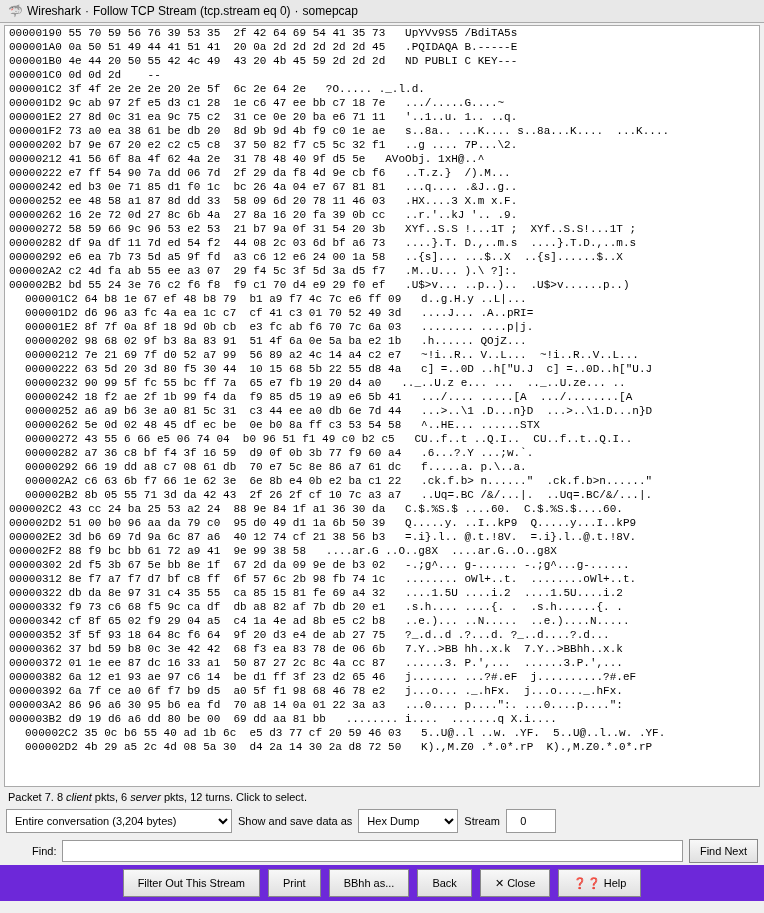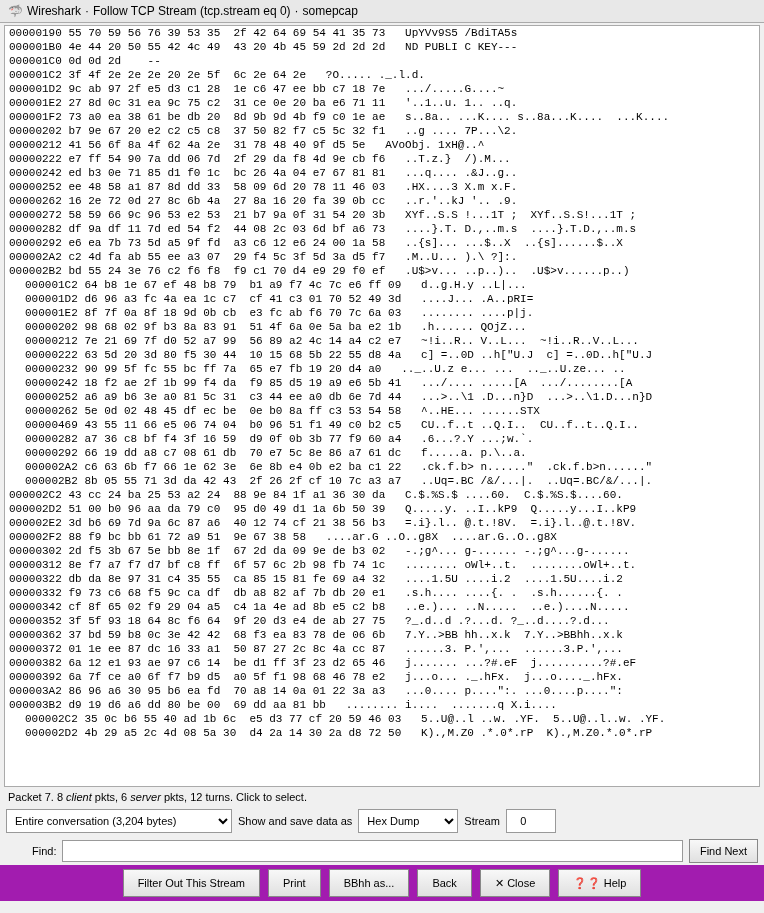--- a/index.html
+++ b/index.html
@@ -147,21 +147,21 @@
       white-space: nowrap;
     }
 
     
     #controls-row3 {
       display: flex;
       align-items: center;
       justify-content: center;
       padding: 4px 6px;
       gap: 8px;
-      background: #a21caf;
+      background: #6d28d9;
     }
 
     .action-btn {
       height: 28px;
       padding: 0 14px;
       font-size: 11px;
       font-family: Arial, sans-serif;
       border: 1px solid #888;
       background: linear-gradient(to bottom, #f8f8f8, #e0e0e0);
       cursor: pointer;
@@ -181,20 +181,21 @@
   <span class="shark-icon">🦈</span>
   <span>Wireshark</span>
   <span>·</span>
   <span>Follow TCP Stream (tcp.stream eq 0)</span>
   <span>·</span>
   <span>somepcap</span>
 </div>
 
 <div id="content-area">
 <div class="hex-line">00000190 55 70 59 56 76 39 53 35  2f 42 64 69 54 41 35 73   UpYVv9S5 /BdiTA5s</div>
+    <div class="hex-line">000001A0 0a 50 51 49 44 41 51 41  20 0a 2d 2d 2d 2d 2d 45   .PQIDAQA B.-----E</div>
     <div class="hex-line">000001B0 4e 44 20 50 55 42 4c 49  43 20 4b 45 59 2d 2d 2d   ND PUBLI C KEY---</div>
     <div class="hex-line">000001C0 0d 0d 2d    --</div>
     <div class="hex-line">000001C2 3f 4f 2e 2e 2e 20 2e 5f  6c 2e 64 2e   ?O..... ._.l.d.</div>
     <div class="hex-line">000001D2 9c ab 97 2f e5 d3 c1 28  1e c6 47 ee bb c7 18 7e   .../.....G....~</div>
     <div class="hex-line">000001E2 27 8d 0c 31 ea 9c 75 c2  31 ce 0e 20 ba e6 71 11   '..1..u. 1.. ..q.</div>
     <div class="hex-line">000001F2 73 a0 ea 38 61 be db 20  8d 9b 9d 4b f9 c0 1e ae   s..8a.. ...K.... s..8a...K....  ...K....</div>
     <div class="hex-line">00000202 b7 9e 67 20 e2 c2 c5 c8  37 50 82 f7 c5 5c 32 f1   ..g .... 7P...\2.</div>
     <div class="hex-line">00000212 41 56 6f 8a 4f 62 4a 2e  31 78 48 40 9f d5 5e   AVoObj. 1xH@..^</div>
     <div class="hex-line">00000222 e7 ff 54 90 7a dd 06 7d  2f 29 da f8 4d 9e cb f6   ..T.z.}  /).M...</div>
     <div class="hex-line">00000242 ed b3 0e 71 85 d1 f0 1c  bc 26 4a 04 e7 67 81 81   ...q.... .&amp;J..g..</div>
@@ -208,29 +209,29 @@
     <div class="hex-line indented">000001C2 64 b8 1e 67 ef 48 b8 79  b1 a9 f7 4c 7c e6 ff 09   d..g.H.y ..L|...</div>
     <div class="hex-line indented">000001D2 d6 96 a3 fc 4a ea 1c c7  cf 41 c3 01 70 52 49 3d   ....J... .A..pRI=</div>
     <div class="hex-line indented">000001E2 8f 7f 0a 8f 18 9d 0b cb  e3 fc ab f6 70 7c 6a 03   ........ ....p|j.</div>
     <div class="hex-line indented">00000202 98 68 02 9f b3 8a 83 91  51 4f 6a 0e 5a ba e2 1b   .h...... QOjZ...</div>
     <div class="hex-line indented">00000212 7e 21 69 7f d0 52 a7 99  56 89 a2 4c 14 a4 c2 e7   ~!i..R.. V..L...  ~!i..R..V..L...</div>
     <div class="hex-line indented">00000222 63 5d 20 3d 80 f5 30 44  10 15 68 5b 22 55 d8 4a   c] =..0D ..h["U.J  c] =..0D..h["U.J</div>
     <div class="hex-line indented">00000232 90 99 5f fc 55 bc ff 7a  65 e7 fb 19 20 d4 a0   .._..U.z e... ...  .._..U.ze... ..</div>
     <div class="hex-line indented">00000242 18 f2 ae 2f 1b 99 f4 da  f9 85 d5 19 a9 e6 5b 41   .../.... .....[A  .../........[A</div>
     <div class="hex-line indented">00000252 a6 a9 b6 3e a0 81 5c 31  c3 44 ee a0 db 6e 7d 44   ...&gt;..\1 .D...n}D  ...&gt;..\1.D...n}D</div>
     <div class="hex-line indented">00000262 5e 0d 02 48 45 df ec be  0e b0 8a ff c3 53 54 58   ^..HE... ......STX</div>
-    <div class="hex-line indented">00000469 43 55 11 66 e5 06 74 04  b0 96 51 f1 49 c0 b2 c5   CU..f..t ..Q.I..  CU..f..t..Q.I..</div>
+    <div class="hex-line indented">00000272 43 55 6 66 e5 06 74 04  b0 96 51 f1 49 c0 b2 c5   CU..f..t ..Q.I..  CU..f..t..Q.I..</div>
     <div class="hex-line indented">00000282 a7 36 c8 bf f4 3f 16 59  d9 0f 0b 3b 77 f9 60 a4   .6...?.Y ...;w.`.</div>
     <div class="hex-line indented">00000292 66 19 dd a8 c7 08 61 db  70 e7 5c 8e 86 a7 61 dc   f.....a. p.\..a.</div>
     <div class="hex-line indented">000002A2 c6 63 6b f7 66 1e 62 3e  6e 8b e4 0b e2 ba c1 22   .ck.f.b&gt; n......"  .ck.f.b&gt;n......"</div>
     <div class="hex-line indented">000002B2 8b 05 55 71 3d da 42 43  2f 26 2f cf 10 7c a3 a7   ..Uq=.BC /&amp;/...|.  ..Uq=.BC/&amp;/...|.</div>
     <div class="hex-line">000002C2 43 cc 24 ba 25 53 a2 24  88 9e 84 1f a1 36 30 da   C.$.%S.$ ....60.  C.$.%S.$....60.</div>
     <div class="hex-line">000002D2 51 00 b0 96 aa da 79 c0  95 d0 49 d1 1a 6b 50 39   Q.....y. ..I..kP9  Q.....y...I..kP9</div>
     <div class="hex-line">000002E2 3d b6 69 7d 9a 6c 87 a6  40 12 74 cf 21 38 56 b3   =.i}.l.. @.t.!8V.  =.i}.l..@.t.!8V.</div>
-    <div class="hex-line">000002F2 88 f9 bc bb 61 72 a9 51  9e 67 38 58   ....ar.G ..O..g8X  ....ar.G..O..g8X</div>
+    <div class="hex-line">000002F2 88 f9 bc bb 61 72 a9 41  9e 99 38 58   ....ar.G ..O..g8X  ....ar.G..O..g8X</div>
     <div class="hex-line">00000302 2d f5 3b 67 5e bb 8e 1f  67 2d da 09 9e de b3 02   -.;g^... g-...... -.;g^...g-......</div>
     <div class="hex-line">00000312 8e f7 a7 f7 d7 bf c8 ff  6f 57 6c 2b 98 fb 74 1c   ........ oWl+..t.  ........oWl+..t.</div>
     <div class="hex-line">00000322 db da 8e 97 31 c4 35 55  ca 85 15 81 fe 69 a4 32   ....1.5U ....i.2  ....1.5U....i.2</div>
     <div class="hex-line">00000332 f9 73 c6 68 f5 9c ca df  db a8 82 af 7b db 20 e1   .s.h.... ....{. .  .s.h......{. .</div>
     <div class="hex-line">00000342 cf 8f 65 02 f9 29 04 a5  c4 1a 4e ad 8b e5 c2 b8   ..e.)... ..N.....  ..e.)....N.....</div>
     <div class="hex-line">00000352 3f 5f 93 18 64 8c f6 64  9f 20 d3 e4 de ab 27 75   ?_.d..d .?...d. ?_..d....?.d...</div>
     <div class="hex-line">00000362 37 bd 59 b8 0c 3e 42 42  68 f3 ea 83 78 de 06 6b   7.Y..&gt;BB hh..x.k  7.Y..&gt;BBhh..x.k</div>
     <div class="hex-line">00000372 01 1e ee 87 dc 16 33 a1  50 87 27 2c 8c 4a cc 87   ......3. P.',...  ......3.P.',...</div>
     <div class="hex-line">00000382 6a 12 e1 93 ae 97 c6 14  be d1 ff 3f 23 d2 65 46   j....... ...?#.eF  j..........?#.eF</div>
     <div class="hex-line">00000392 6a 7f ce a0 6f f7 b9 d5  a0 5f f1 98 68 46 78 e2   j...o... ._.hFx.  j...o...._.hFx.</div>

